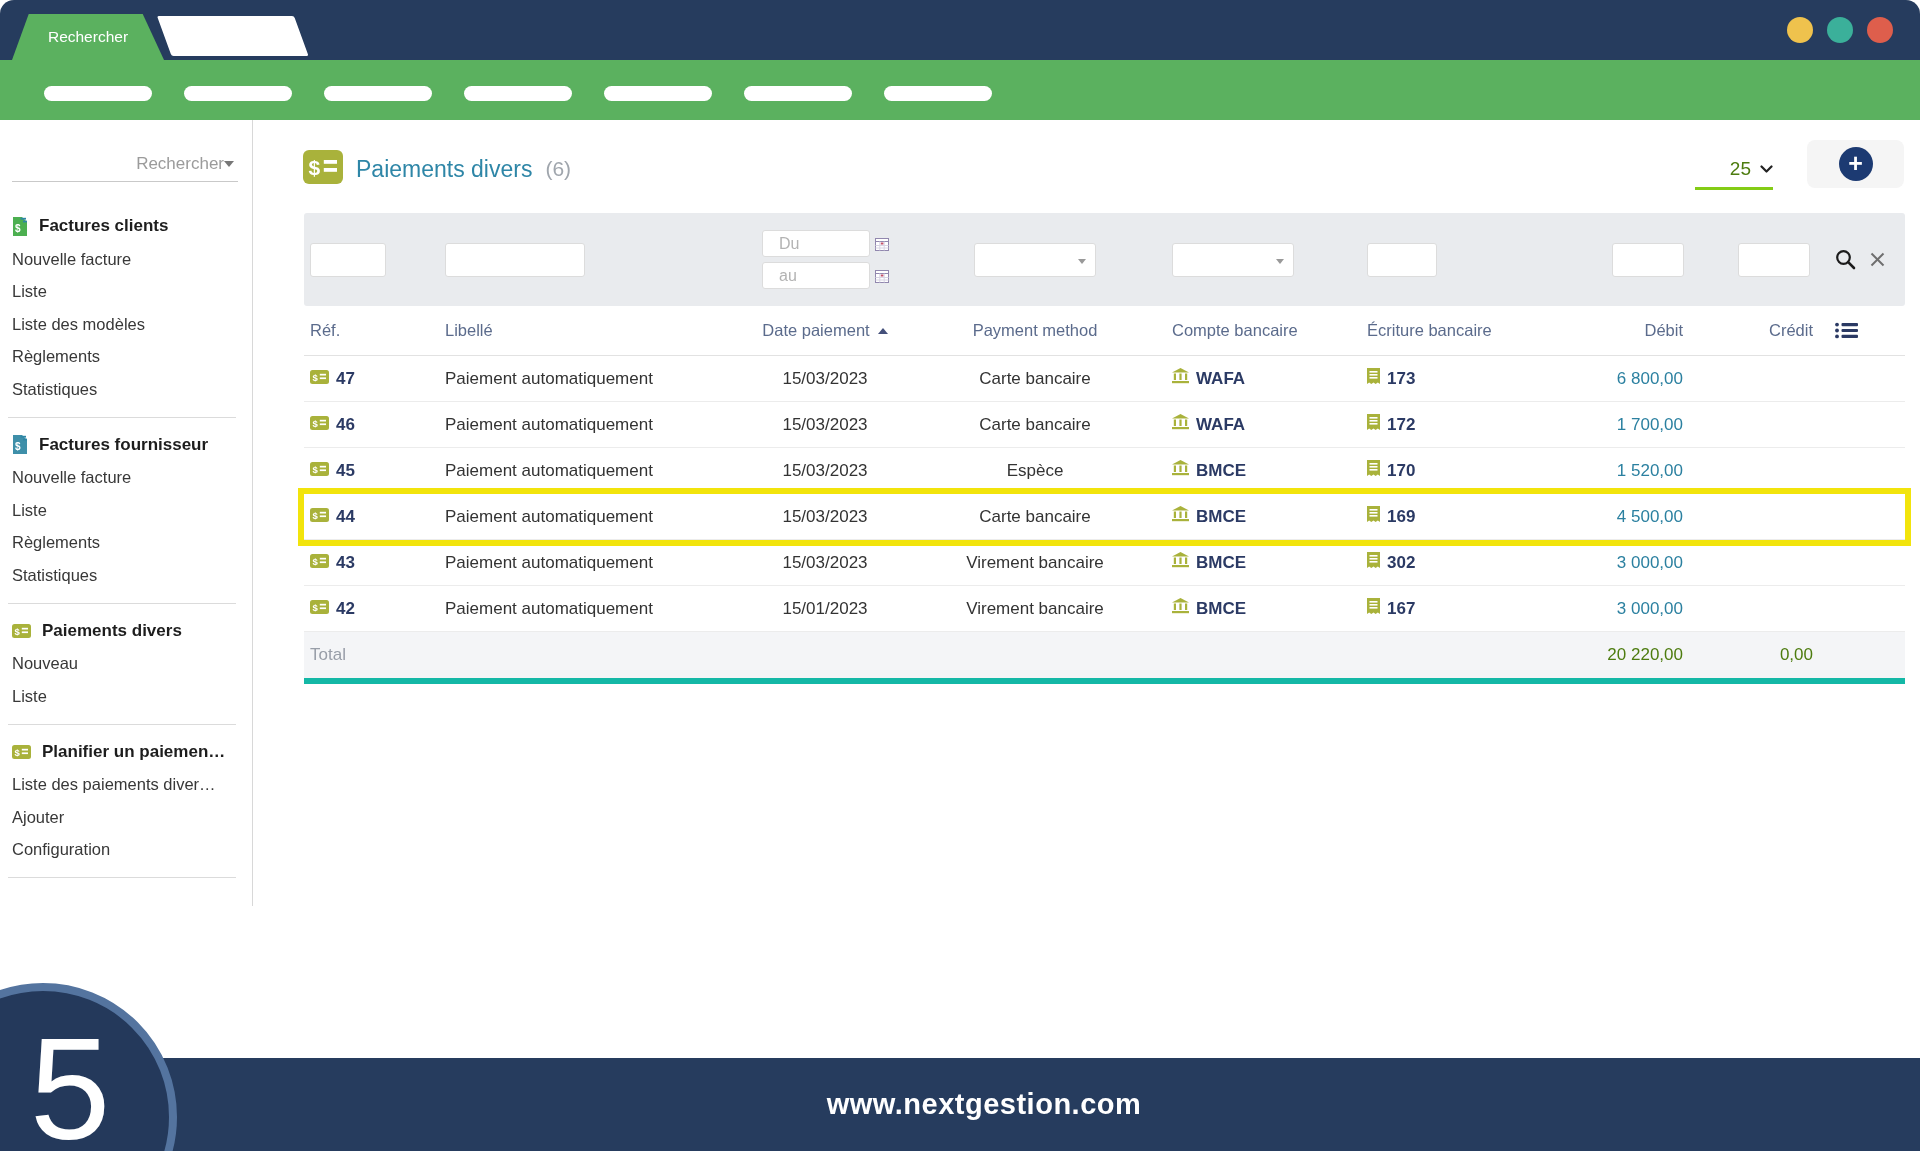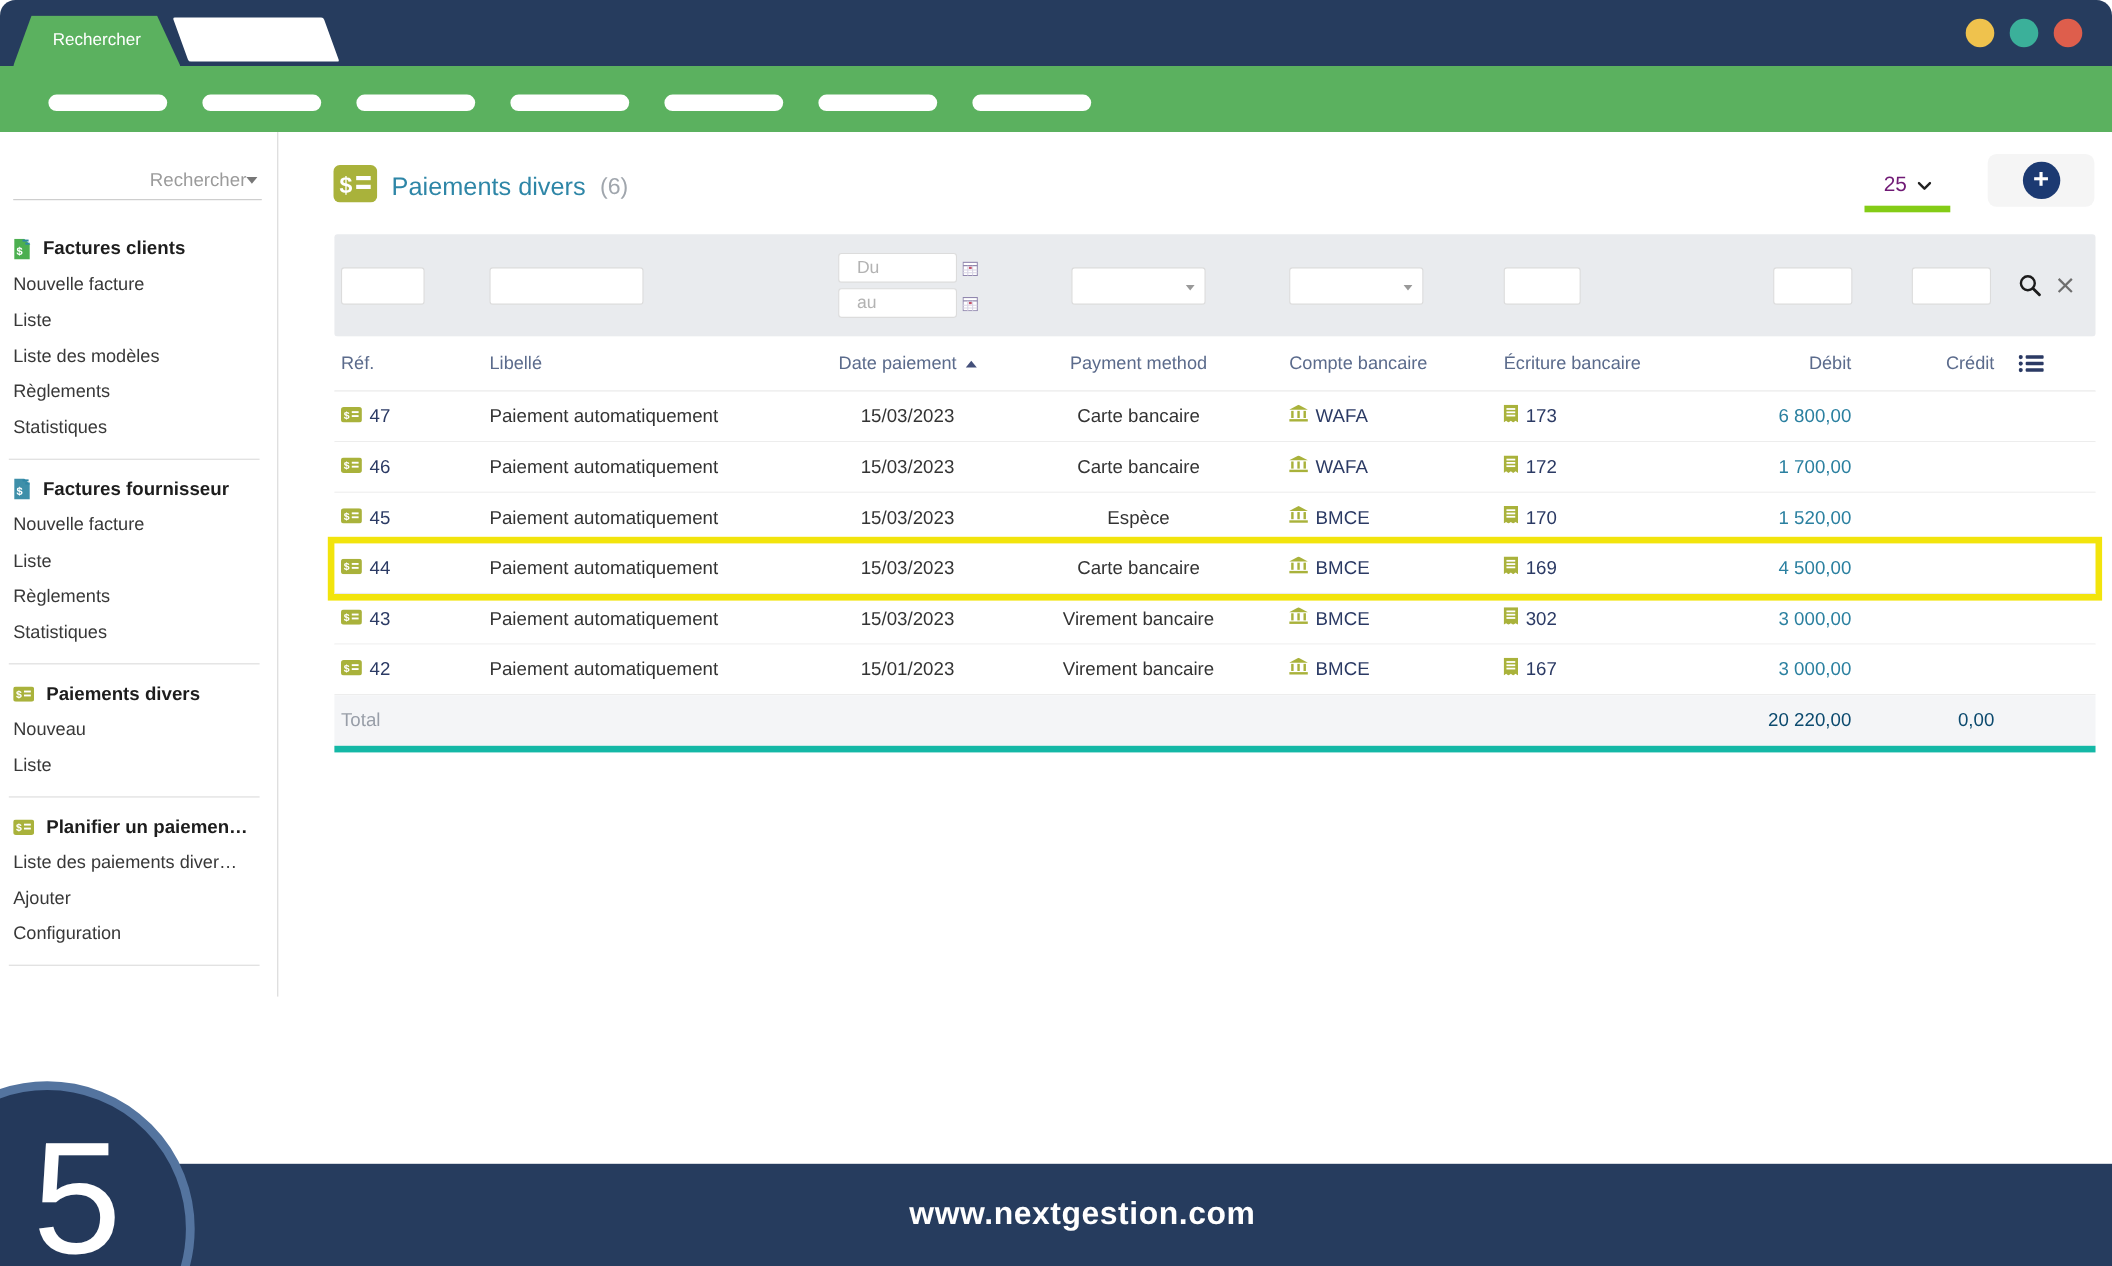--- a/index.html
+++ b/index.html
@@ -35,22 +35,22 @@
                 font-weight:bold;font-size:17px;color:#1d1d1d;}
   .side-menu > .side-section:first-child .side-heading{margin-top:27px;}
   .side-icon{display:flex;align-items:center;}
   .side-item{height:32.5px;display:flex;align-items:center;font-size:16.5px;color:#383838;cursor:pointer;}
   .side-divider{border:0;border-top:1px solid #DBDBDB;margin:11px 16px 0 -4px;}
 
   
   .title-block{position:absolute;left:303px;top:150px;display:flex;align-items:center;gap:13px;}
   .page-title{font-size:23px;color:#2E86A7;}
   .page-count{font-size:21px;color:#A0A6AD;}
-  .page-size{position:absolute;left:1695px;top:150px;width:78px;height:37px;border-bottom:6px solid #84cc16;
-             display:flex;align-items:center;justify-content:center;gap:9px;font-size:19px;color:#701a75;cursor:pointer;}
+  .page-size{position:absolute;left:1695px;top:150px;width:78px;height:37px;border-bottom:3px solid #84cc16;
+             display:flex;align-items:center;justify-content:flex-end;gap:9px;font-size:19px;color:#4d7c0f;cursor:pointer;}
   .add-btn{position:absolute;left:1807px;top:140px;width:97px;height:48px;background:#F5F5F5;border-radius:8px;
            display:flex;align-items:center;justify-content:center;cursor:pointer;}
   .add-circle{width:34px;height:34px;border-radius:50%;background:#1C3A72;color:#fff;display:flex;
               align-items:center;justify-content:center;font-size:25px;font-weight:bold;line-height:1;padding-bottom:2px;box-sizing:border-box;}
 
   
   .table{position:absolute;left:304px;top:213px;width:1601px;font-size:17px;}
   .grid{display:grid;grid-template-columns:126px 310px 170px 250px 195px 205px 130px 130px 85px;align-items:center;}
   .filterbar{height:93px;background:#E9EBEE;border-radius:3px;}
   .fcell{display:flex;align-items:center;height:100%;}
@@ -79,25 +79,25 @@
   .hcell{white-space:nowrap;}
   .pl6{padding-left:6px;}.pl15{padding-left:15px;}.pl12{padding-left:12px;}
   .c-center{display:flex;justify-content:center;align-items:center;}
   .num{text-align:right;padding-right:7px;}
   .sort-asc{display:inline-block;margin-left:8px;width:0;height:0;border-left:5px solid transparent;
             border-right:5px solid transparent;border-bottom:6px solid #44507A;}
 
   .trow{height:45px;border-bottom:1px solid #ECECEC;background:#fff;color:#333;cursor:pointer;}
   .trow.highlighted{box-shadow:0 0 0 6px #F2E40C;position:relative;z-index:3;}
   .icell{display:flex;align-items:center;gap:7px;}
-  .navy{color:#2B3A64;}
+  .navy{color:#2B3A64;font-weight:bold;}
   .teal{color:#2B80A0;}
 
   .tfoot{height:46px;background:#F4F5F7;color:#989EA8;border-bottom:6px solid #14b8a6;}
-  .tfoot .num{color:#0c4a6e;}
+  .tfoot .num{color:#4d7c0f;}
 
   
   .footer{position:absolute;top:1058px;left:0;right:0;height:93px;background:#263C5E;
           display:flex;align-items:center;justify-content:center;}
   .footer-url{color:#fff;font-size:29px;font-weight:bold;letter-spacing:0.5px;margin-left:48px;}
   .badge-circle{position:absolute;left:-91px;top:983px;width:268px;height:268px;border-radius:50%;
                 background:#24395B;border:8px solid #54749F;box-sizing:border-box;z-index:10;
                 display:flex;align-items:center;justify-content:center;}
   .badge-number{color:#fff;font-size:145px;line-height:1;transform:translate(27px,-28px);}
 </style>

